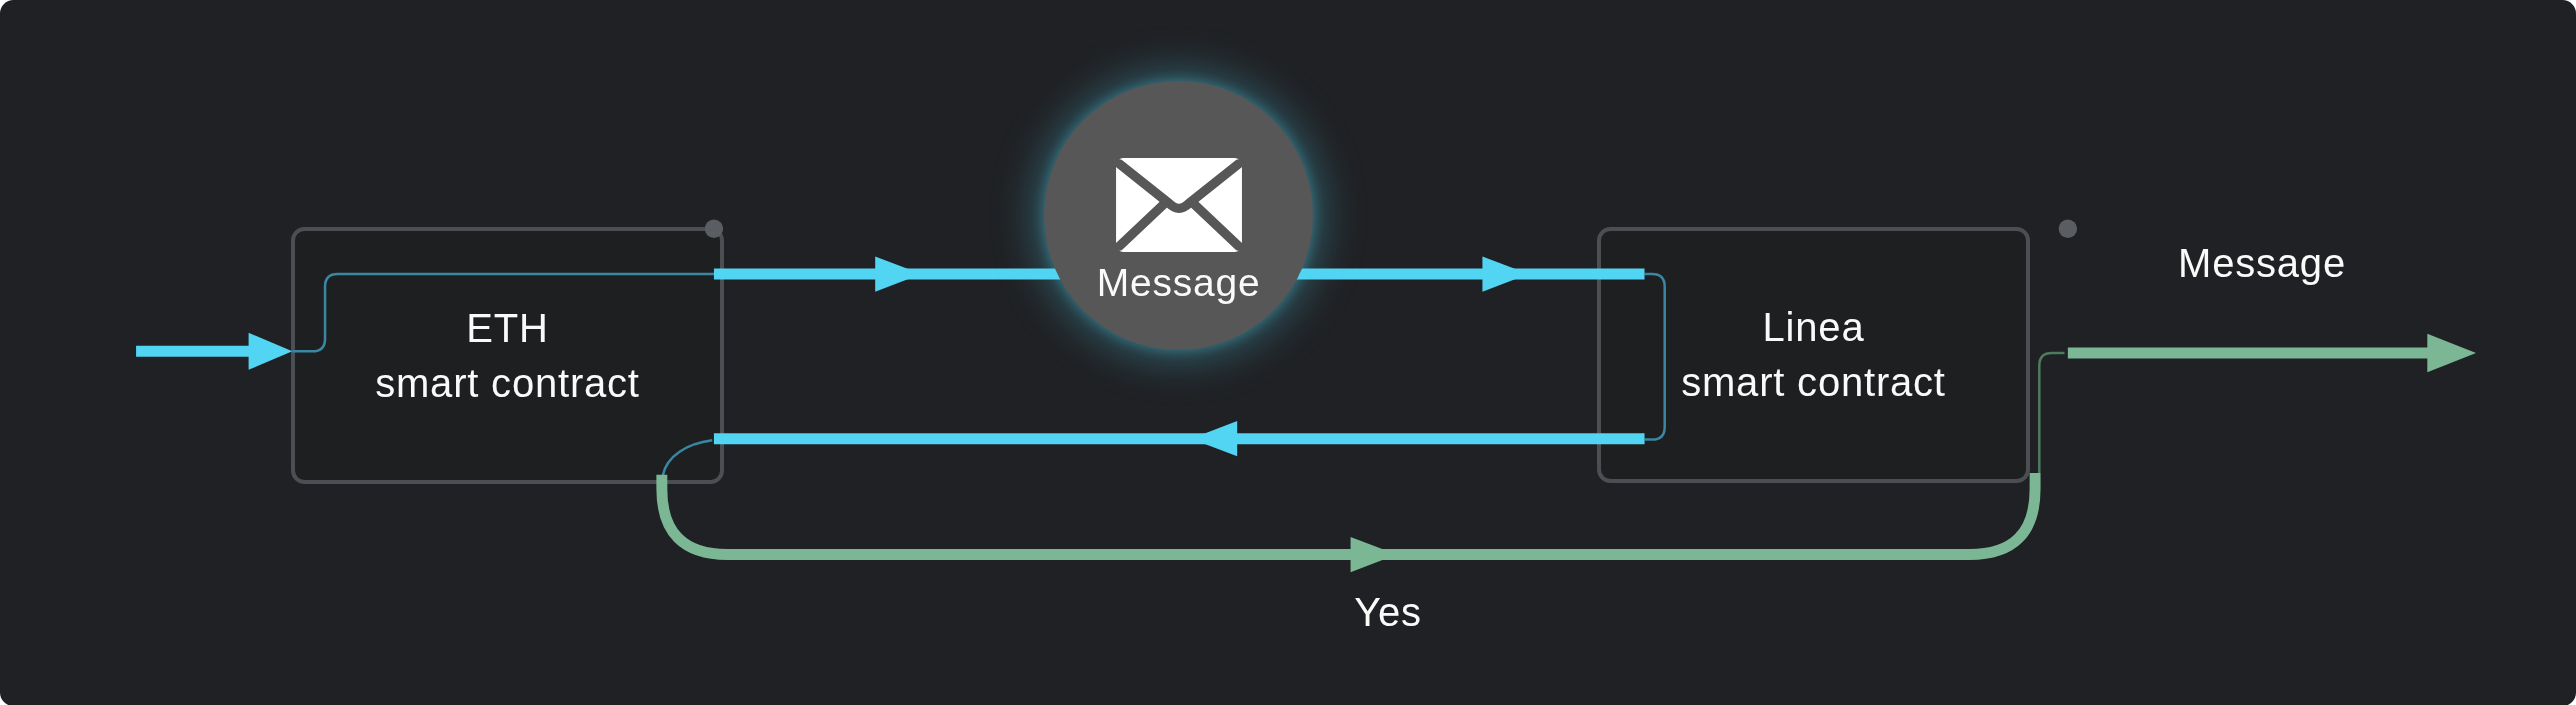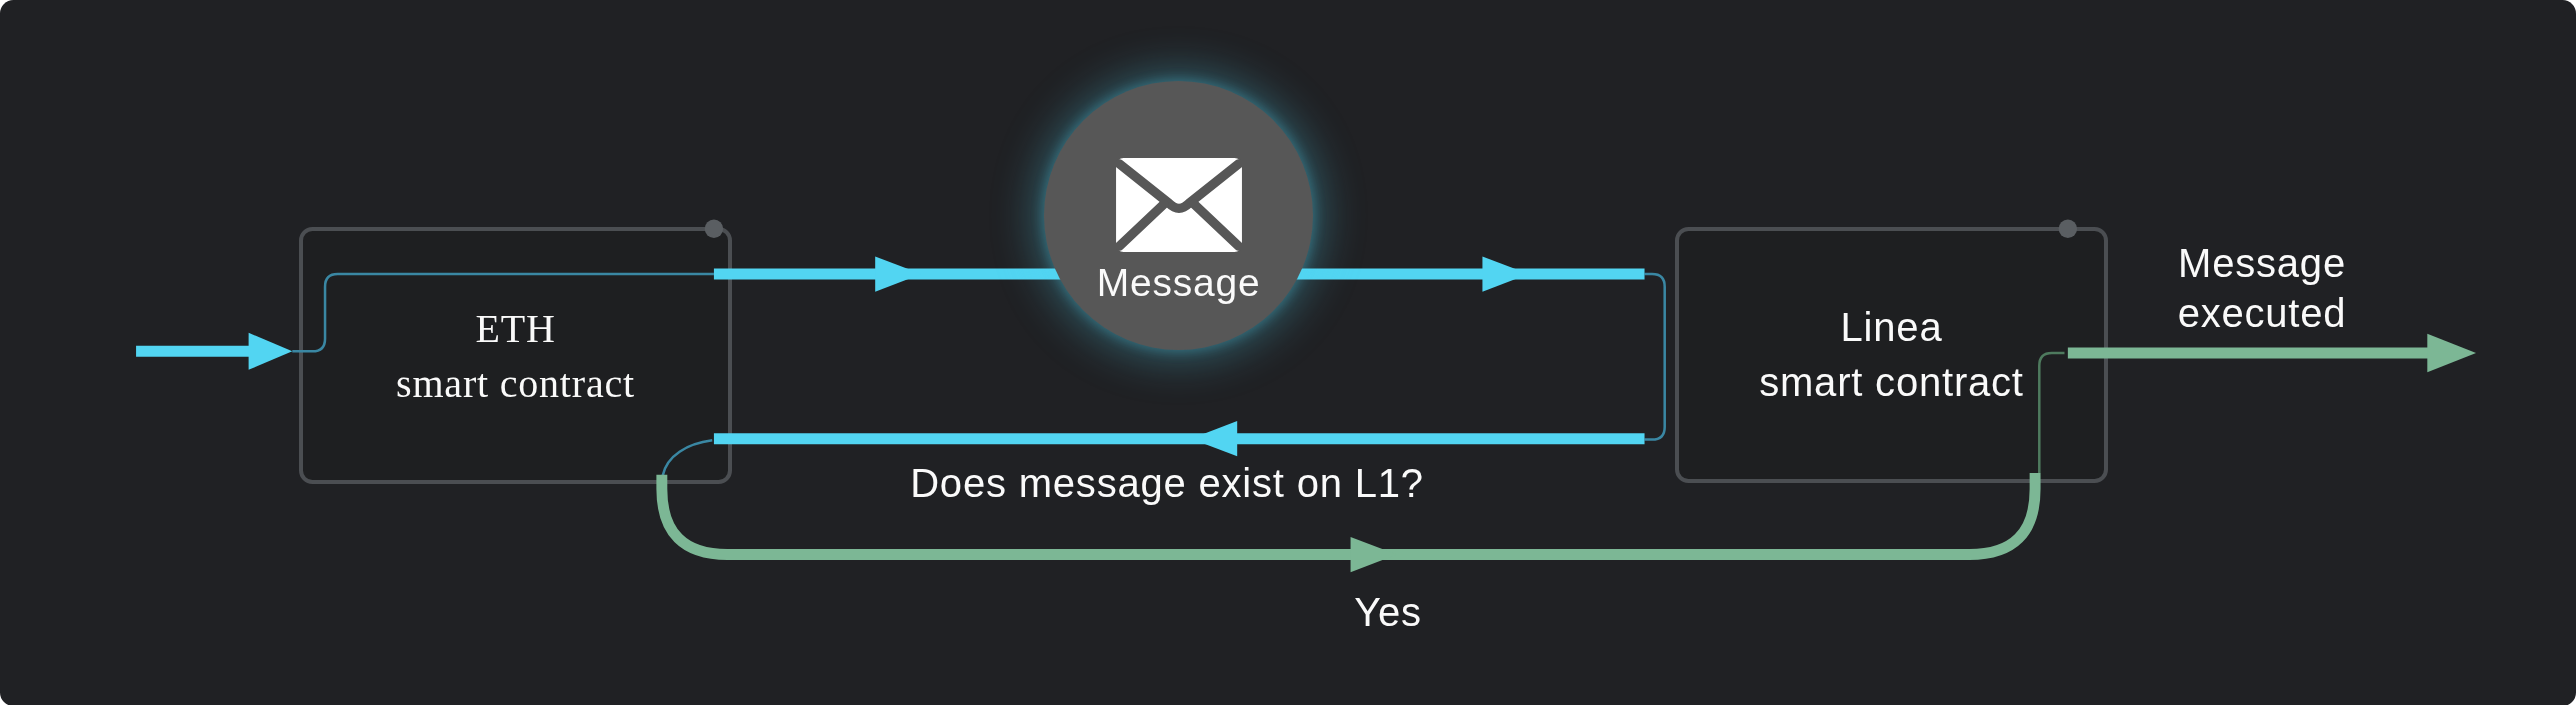--- a/index.html
+++ b/index.html
@@ -20,22 +20,22 @@
   .stroke-green{stroke:var(--green);fill:none;}
   .fill-green{fill:var(--green);}
   .stroke-green-thin{stroke:var(--green-thin);fill:none;}
   .dot{fill:var(--node-dot);}
   .node{
     position:absolute;z-index:1;background:var(--box-fill);
     border:4.2px solid var(--box-border);border-radius:13.4px;
     display:flex;flex-direction:column;align-items:center;justify-content:center;
     text-align:center;font-size:40px;line-height:55px;letter-spacing:.02em;
   }
-  .node-eth{left:299px;top:227px;width:425px;height:249px;font-family:Liberation Serif, serif;}
-  .node-linea{left:1675px;top:227px;width:425px;height:248px;}
+  .node-eth{left:291px;top:227px;width:425px;height:249px;}
+  .node-linea{left:1597px;top:227px;width:425px;height:248px;}
   .msg-circle{
     position:absolute;z-index:3;left:1044px;top:81px;width:269px;height:269px;
     border-radius:50%;background:var(--circle-fill);
     box-shadow:0 0 44px 8.4px rgba(82,213,242,.34), 0 0 11.8px 1.7px rgba(82,213,242,.28);
     display:flex;flex-direction:column;align-items:center;
   }
   .msg-circle .envelope{margin-top:77px;}
   .msg-circle .msg-label{margin-top:6.7px;font-size:39px;line-height:47px;letter-spacing:.02em;}
   .annot{
     position:absolute;z-index:4;text-align:center;font-size:40px;line-height:50px;
@@ -91,21 +91,19 @@
   <div class="msg-circle">
     <svg class="envelope" width="126" height="94" viewBox="0 0 150 112">
       <rect x="0" y="0" width="150" height="112" rx="9" fill="#ffffff"></rect>
       <path d="M 4 7 L 63 54 Q 75 66 87 54 L 146 7" stroke="#575757" stroke-width="11" fill="none" stroke-linecap="round"></path>
       <path d="M 4 105 L 57 55" stroke="#575757" stroke-width="11" fill="none" stroke-linecap="round"></path>
       <path d="M 146 105 L 93 55" stroke="#575757" stroke-width="11" fill="none" stroke-linecap="round"></path>
     </svg>
     <div class="msg-label">Message</div>
   </div>
 
-  <div class="annot annot-does">Does message exist on L1?</div>
   <div class="annot annot-yes">Yes</div>
   <div class="annot annot-exec">
     <div>Message</div>
-    <div>executed</div>
   </div>
 
 </div>
 
 
 </body></html>

